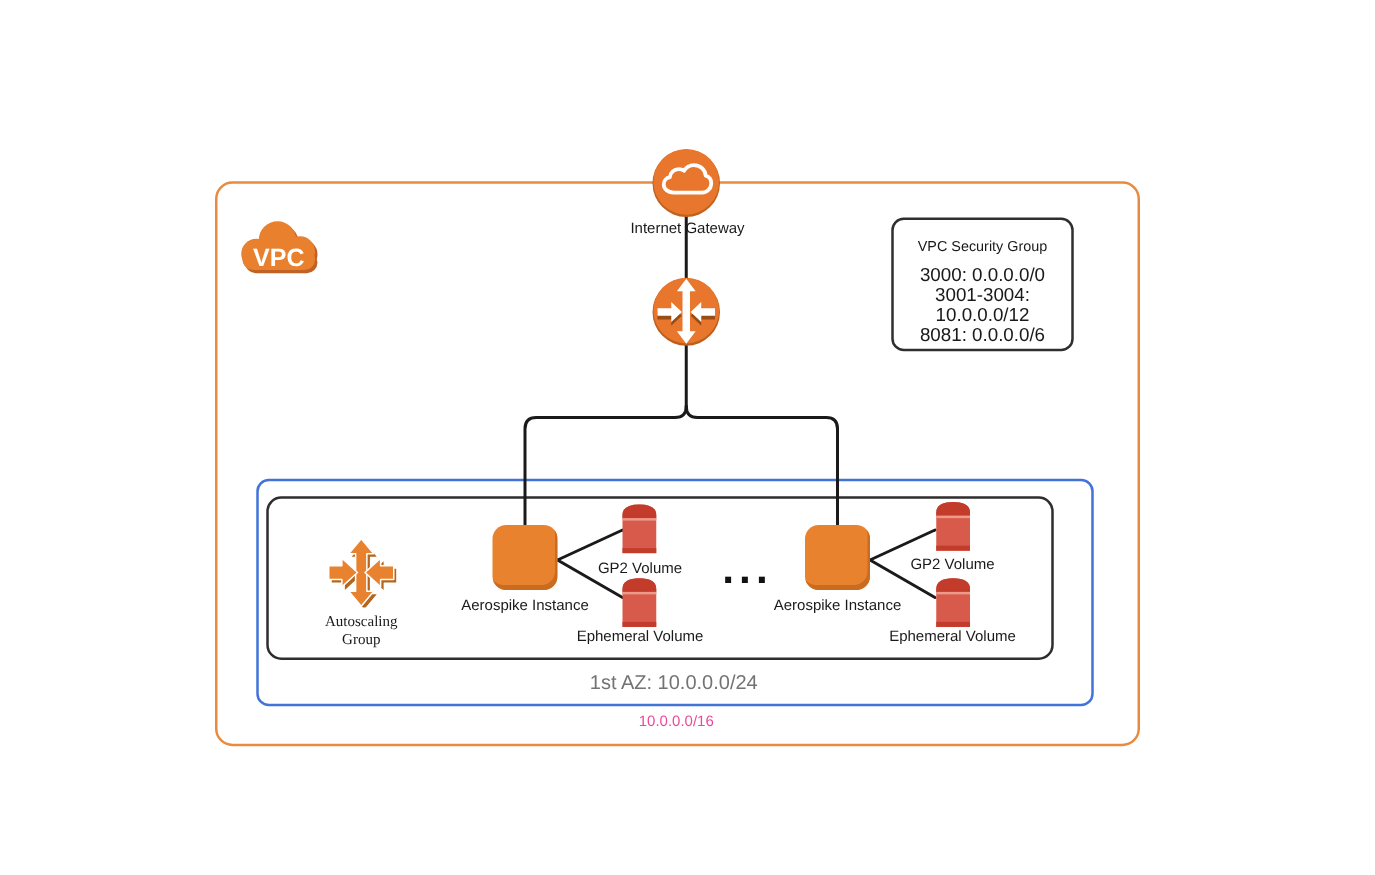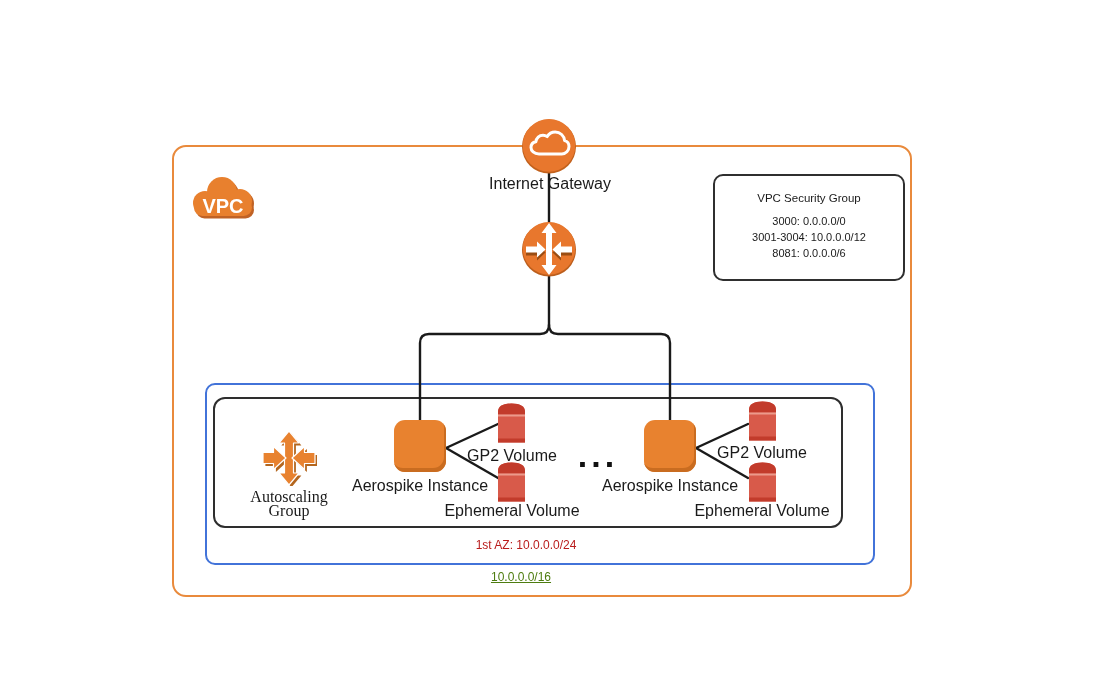--- a/index.html
+++ b/index.html
@@ -9,57 +9,57 @@
   }
   .abs { position:absolute; }
 
   
   .vpc-box   { left:172px; top:145px; width:736px; height:448px;
                border:2.5px solid #E98A3C; border-radius:14px; }
   .az-box    { left:205px; top:383px; width:666px; height:178px;
                border:2.2px solid #4273D9; border-radius:10px; }
   .asg-box   { left:213px; top:397px; width:626px; height:127px;
                border:2.5px solid #2E2E2E; border-radius:12px; }
-  .sg-box    { left:713px; top:174px; width:192px; height:107px;
+  .sg-box    { left:713px; top:174px; width:146px; height:107px;
                border:2px solid #2F2F2F; border-radius:10px;
                text-align:center; box-sizing:border-box; padding-top:16px; }
   .sg-title  { font-size:11.5px; }
-  .sg-rules  { margin-top:9px; font-size:11px; line-height:16px; }
+  .sg-rules  { margin-top:9px; font-size:15px; line-height:16px; }
 
   
   svg.connectors { left:0; top:0; width:1100px; height:700px; pointer-events:none; }
 
   
   .igw-icon    { left:521px; top:118px; width:56px; height:56px; }
   .router-icon { left:521px; top:221px; width:56px; height:56px; }
   .vpc-logo    { left:188px; top:172px; width:72px; height:52px; }
   .asg-icon    { left:261px; top:430px; width:56px; height:56px; }
   .instance    { width:52px; height:52px; background:#E8822F; border-radius:11px;
                  box-shadow: inset -2px -4px 0 #C96C20; }
   .instance-1  { left:394px; top:420px; }
   .instance-2  { left:644px; top:420px; }
   .volume      { width:29px; height:40px; }
   .vol-gp2-1   { left:497px; top:403px; }
   .vol-eph-1   { left:497px; top:462px; }
   .vol-gp2-2   { left:748px; top:401px; }
   .vol-eph-2   { left:748px; top:462px; }
 
   
-  .lbl { position:absolute; transform:translateX(-50%); font-size:16px;
+  .lbl { position:absolute; transform:translateX(-50%); font-size:12px;
          white-space:nowrap; text-align:center; }
   .igw-label   { left:550px; top:175px; }
   .asg-label   { left:289px; top:490px; line-height:14px; white-space:normal; width:90px;font-family:Liberation Serif, serif; }
   .inst1-label { left:420px; top:477px; }
   .gp2-1-label { left:512px; top:447px; }
   .eph-1-label { left:512px; top:502px; }
   .inst2-label { left:670px; top:477px; }
   .gp2-2-label { left:762px; top:444px; }
   .eph-2-label { left:762px; top:502px; }
-  .az-label    { left:526px; top:538px; color:#b91c1c; font-size:12px; }
-  .cidr-label  { left:521px; top:570px; color:#4d7c0f; font-size:12px;text-decoration:underline; }
+  .az-label    { left:539px; top:538px; color:#737373; font-size:16px; }
+  .cidr-label  { left:541px; top:570px; color:#ec4899; font-size:12px; }
   .ellipsis    { left:598px; top:436px; transform:translateX(-50%);
                  font-size:34px; font-weight:900; letter-spacing:4px; color:#111; }
 </style>
 </head>
 <body>
 
 <div class="canvas">
 
   <div class="abs vpc-box"></div>
   <div class="abs az-box"></div>

